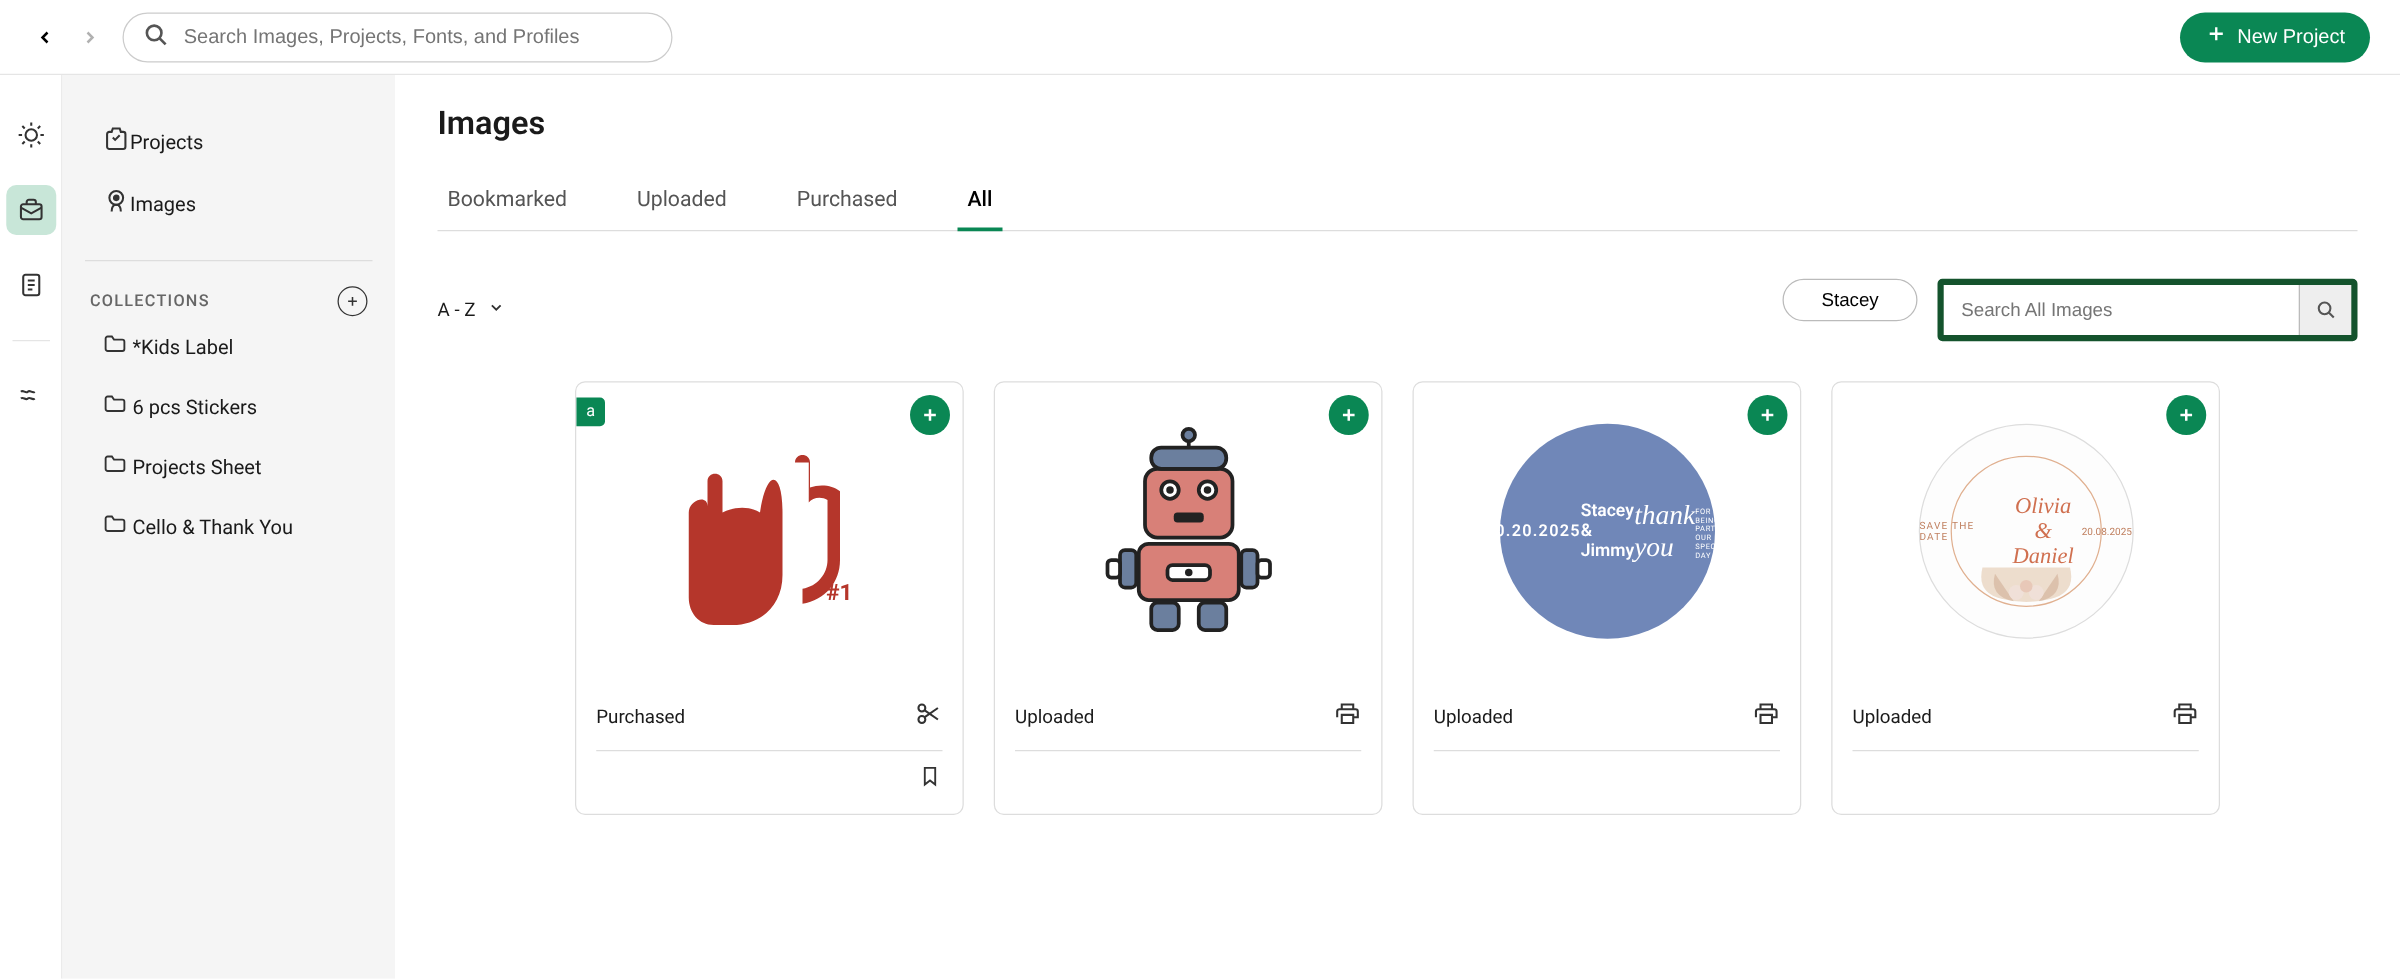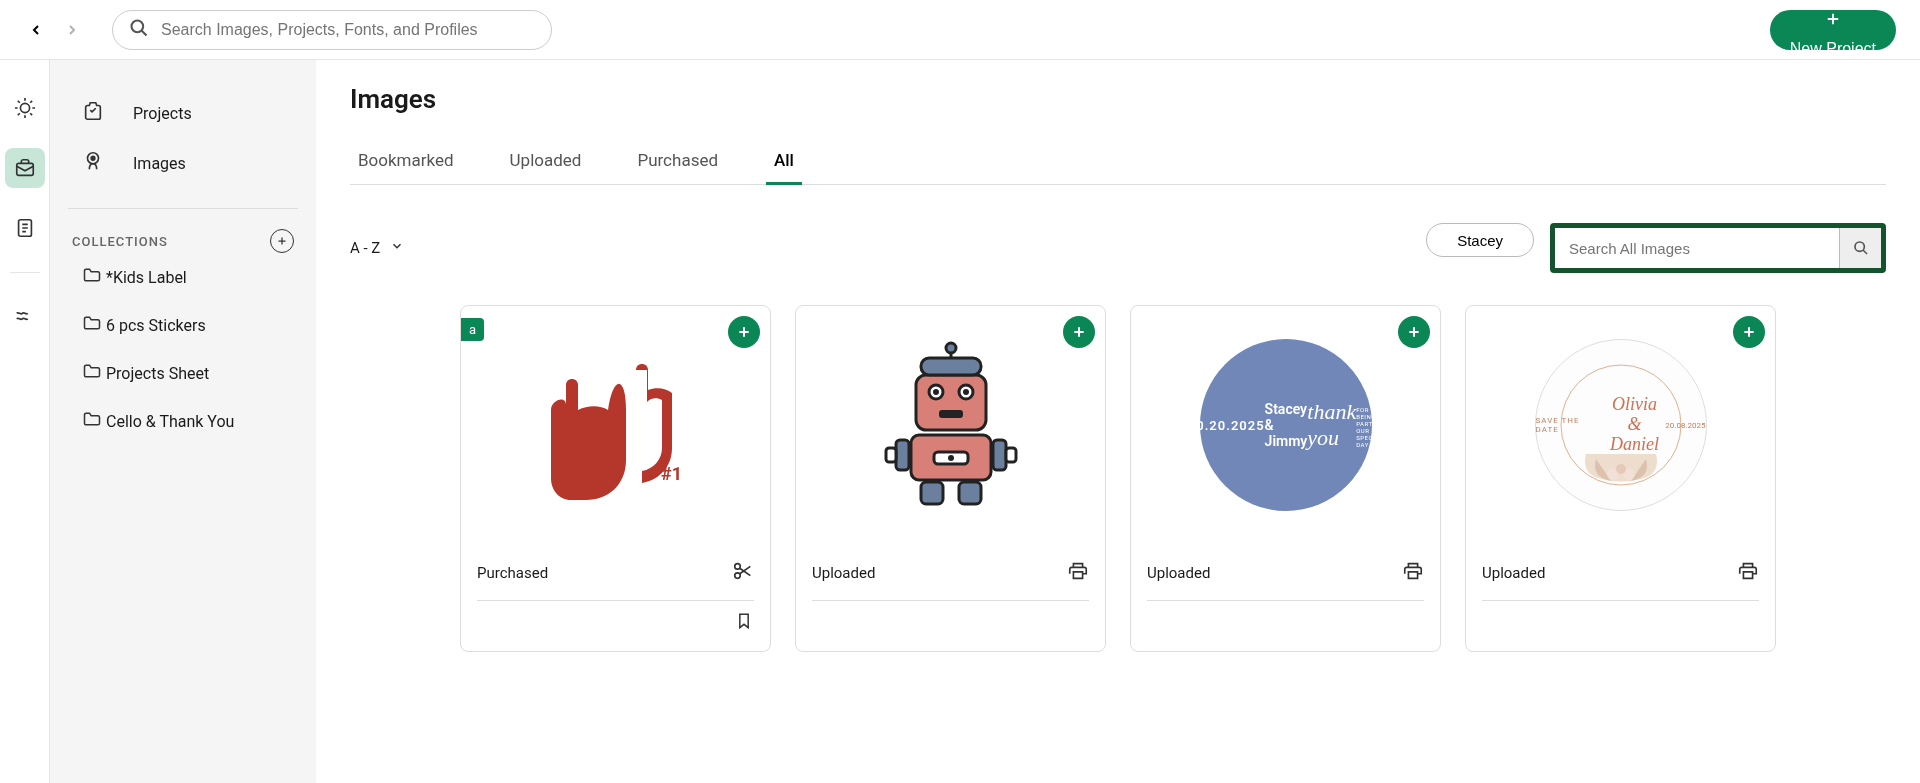--- a/index.html
+++ b/index.html
@@ -1,36 +1,36 @@
 <!DOCTYPE html>
 <html><head>
   <meta charset="utf-8">
   <style>
     * { box-sizing: border-box; margin: 0; padding: 0; }
     body { font-family: -apple-system, BlinkMacSystemFont, 'Segoe UI', Roboto, sans-serif; color: #1a1a1a; background: #fff; width: 1920px; height: 783px; overflow: hidden; }
     
-    .header { height: 60px; display: flex; align-items: center; padding: 0 24px; gap: 16px; border-bottom: 1px solid #e5e5e5; }
+    .header { height: 60px; display: flex; align-items: center; padding: 0 24px; gap: 2px; border-bottom: 1px solid #e5e5e5; }
     .nav-arrows { display: flex; gap: 12px; }
     .nav-arrow { width: 24px; height: 24px; display: flex; align-items: center; justify-content: center; cursor: pointer; }
     .nav-arrow.disabled { opacity: 0.3; }
     
     .search-bar { width: 440px; height: 40px; border: 1px solid #ccc; border-radius: 20px; display: flex; align-items: center; padding: 0 16px; gap: 12px; margin-left: 12px; }
     .search-bar input { border: none; outline: none; flex: 1; font-size: 16px; }
     
-    .new-project-btn { margin-left: auto; background: #0a8754; color: white; border: none; border-radius: 20px; height: 40px; padding: 0 20px; display: flex; align-items: center; gap: 8px; font-size: 16px; font-weight: 500; cursor: pointer; flex-direction: column; }
+    .new-project-btn { margin-left: auto; background: #0a8754; color: white; border: none; border-radius: 20px; height: 40px; padding: 0 20px; display: flex; align-items: center; gap: 8px; font-size: 16px; font-weight: 500; cursor: pointer; }
     
     .main-layout { display: flex; height: calc(100% - 60px); }
     
     .rail { width: 50px; background: #fff; border-right: 1px solid #e5e5e5; padding-top: 28px; display: flex; flex-direction: column; align-items: center; gap: 20px; }
     .rail-item { width: 40px; height: 40px; display: flex; align-items: center; justify-content: center; border-radius: 8px; cursor: pointer; }
     .rail-item.active { background: #c8e6d8; }
     .rail-divider { width: 30px; height: 1px; background: #e5e5e5; margin: 4px 0; }
     
     .sidebar { width: 266px; background: #f5f5f5; padding: 28px 18px; }
-    .sidebar-nav-item { display: flex; align-items: center; gap: 29px; padding: 12px 14px; border-radius: 6px; cursor: pointer; font-size: 16px; }
+    .sidebar-nav-item { display: flex; align-items: center; gap: 0; padding: 12px 14px; border-radius: 6px; cursor: pointer; font-size: 16px; }
     .sidebar-divider { height: 1px; background: #ddd; margin: 20px 0; }
     .collections-header { display: flex; align-items: center; justify-content: space-between; padding: 0 4px; }
     .collections-label { font-size: 13px; letter-spacing: 1px; color: #666; font-weight: 500; }
     .add-collection { width: 24px; height: 24px; border: 1.5px solid #333; border-radius: 50%; display: flex; align-items: center; justify-content: center; cursor: pointer; }
     .collection-item { display: flex; align-items: center; gap: 4px; padding: 12px 14px; border-radius: 6px; cursor: pointer; font-size: 16px; }
     
     .content { flex: 1; padding: 24px 34px; overflow-y: auto; }
     .page-title { font-size: 26px; font-weight: 600; margin-bottom: 24px; }
     .tabs { display: flex; gap: 40px; border-bottom: 1px solid #ddd; margin-bottom: 38px; }
     .tab { padding: 12px 8px; font-size: 17px; color: #555; cursor: pointer; border-bottom: 3px solid transparent; margin-bottom: -1px; }

